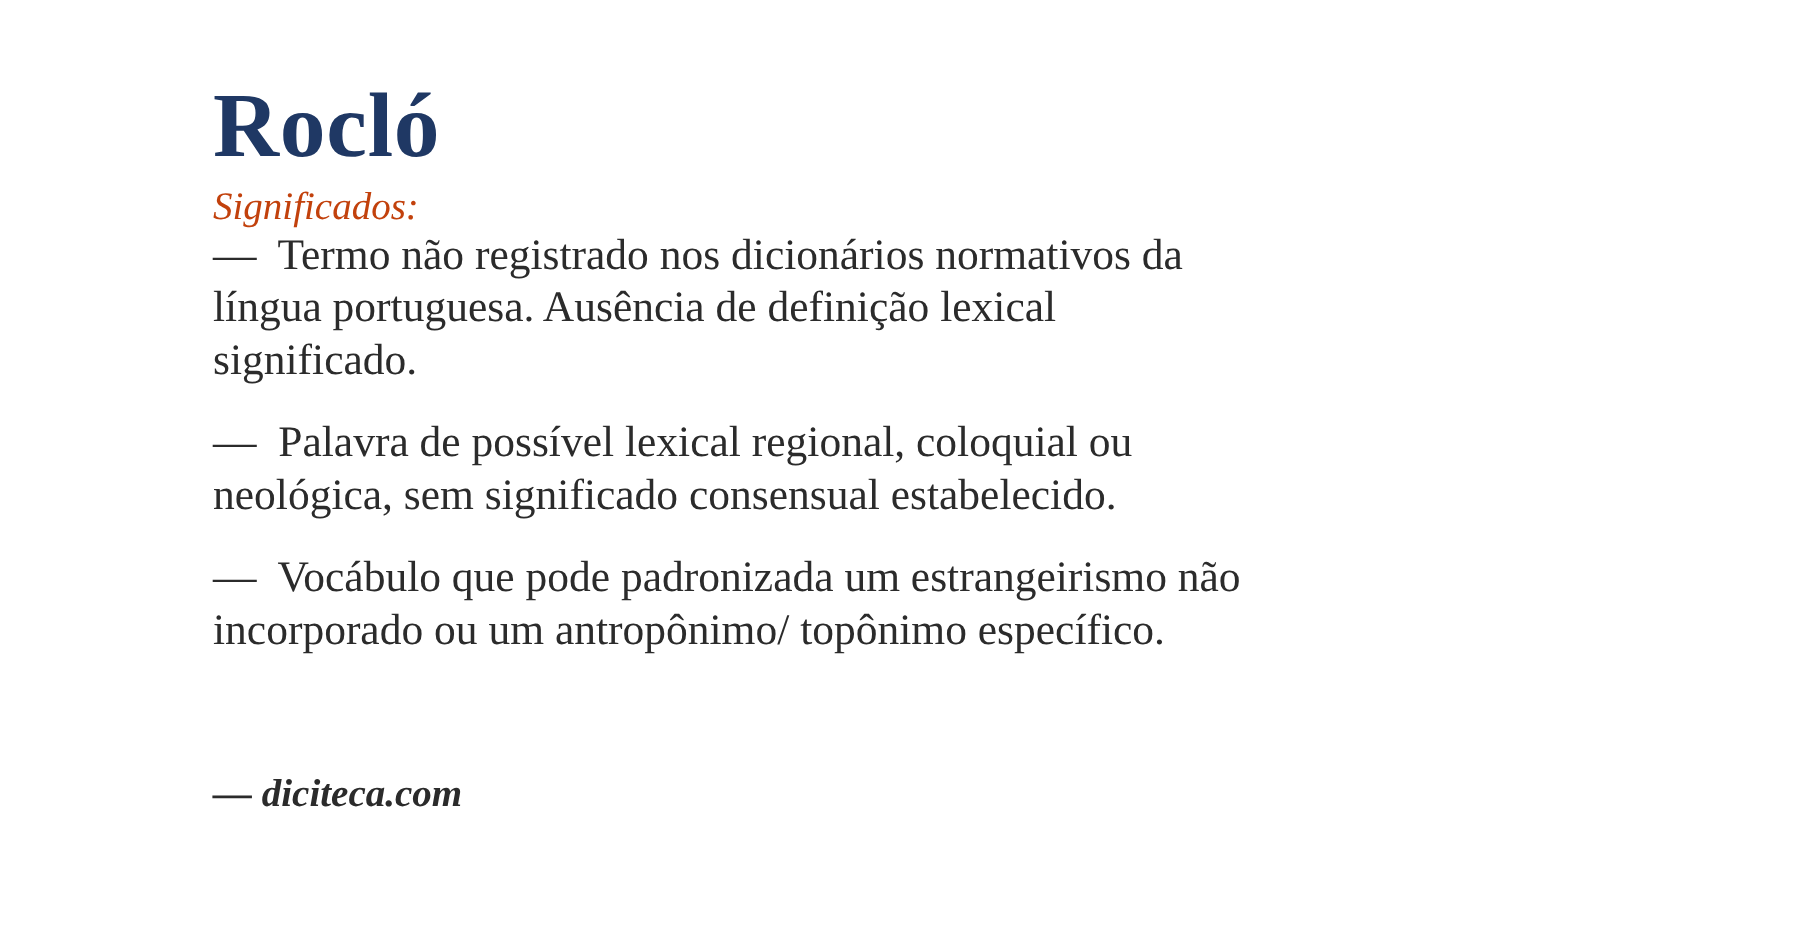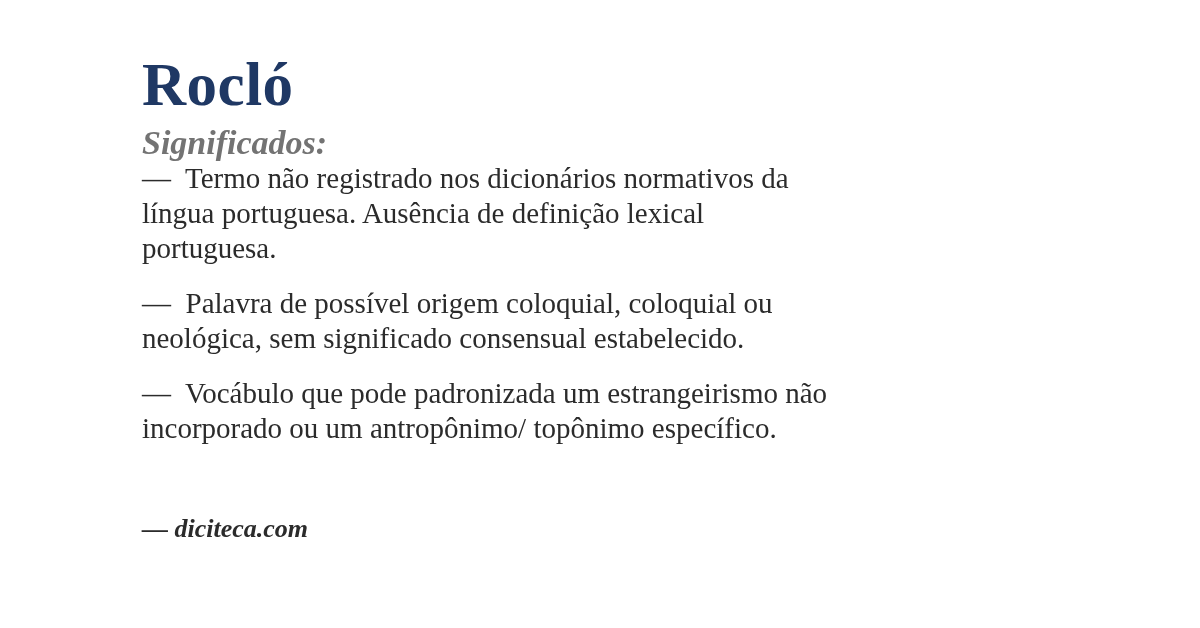--- a/index.html
+++ b/index.html
@@ -21,25 +21,25 @@
   .title {
     margin: 0;
     font-size: 61px;
     line-height: 1.0;
     font-weight: 700;
     color: #1f3864;
     letter-spacing: 0.5px;
   }
   .subtitle {
     margin: 9px 0 0 0;
-    font-size: 34px;
+    font-size: 26px;
     line-height: 1.1;
-    font-weight: 700;
+    font-weight: 400;
     font-style: italic;
-    color: #737373;
+    color: #c2410c;
   }
   .definitions {
     color: #2b2b2b;
   }
   .definition {
     margin: 0 0 20px 0;
     font-size: 29px;
     line-height: 35px;
   }
   .definition .line {
@@ -63,25 +63,25 @@
 
   <h1 class="title">Rocló</h1>
 
   <h2 class="subtitle">Significados:</h2>
 
   <div class="definitions">
 
     <p class="definition">
       <span class="line">—  Termo não registrado nos dicionários normativos da</span>
       <span class="line">língua portuguesa. Ausência de definição lexical</span>
-      <span class="line">portuguesa.</span>
+      <span class="line">significado.</span>
     </p>
 
     <p class="definition">
-      <span class="line">—  Palavra de possível origem coloquial, coloquial ou</span>
+      <span class="line">—  Palavra de possível lexical regional, coloquial ou</span>
       <span class="line">neológica, sem significado consensual estabelecido.</span>
     </p>
 
     <p class="definition">
       <span class="line">—  Vocábulo que pode padronizada um estrangeirismo não</span>
       <span class="line">incorporado ou um antropônimo/ topônimo específico.</span>
     </p>
 
   </div>
 

